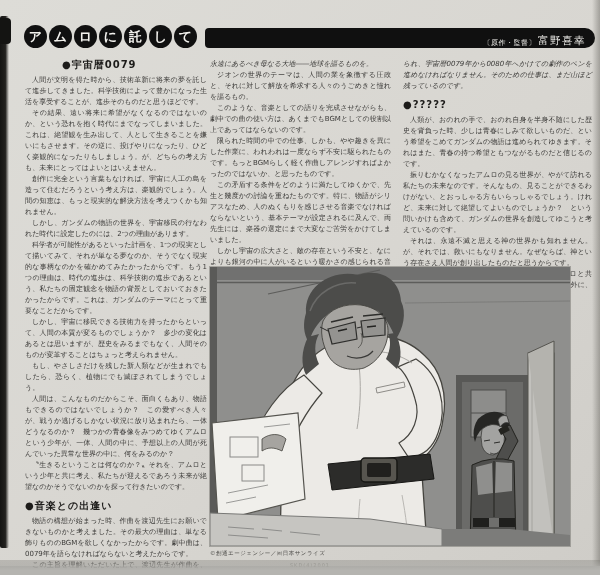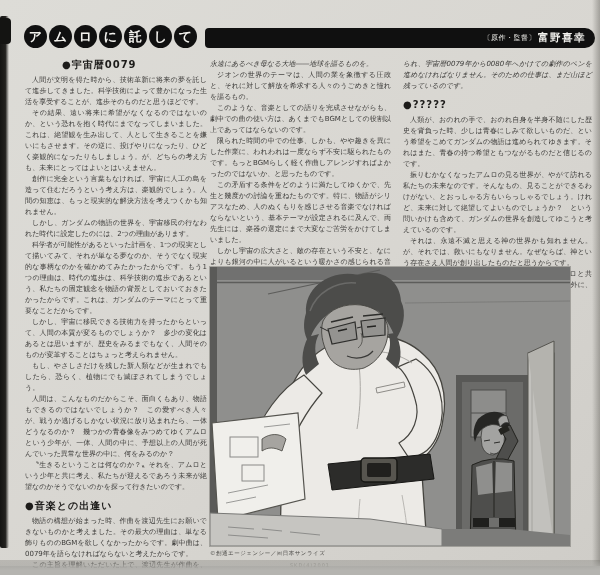--- a/index.html
+++ b/index.html
@@ -26,25 +26,25 @@
   
   .banner{position:absolute;left:24px;top:25px;width:570px;height:26px;}
   .t-circle{
     display:inline-block;width:23px;height:23px;margin-right:2px;vertical-align:top;
     background:#101010;border-radius:50%;
     color:#f2f1ed;font-weight:bold;font-size:13px;line-height:23px;text-align:center;
   }
   .t-bar{
     position:absolute;left:181px;top:3px;width:390px;height:20px;
     background:#101010;border-radius:4px 10px 10px 4px;
-    display:flex;align-items:center;justify-content:flex-end;
+    display:flex;align-items:flex-end;justify-content:flex-end;
     padding-right:9px;box-sizing:border-box;color:#f2f1ed;white-space:nowrap;
   }
   .credit-label{font-size:7px;margin-right:2px;letter-spacing:0.5px;}
-  .credit-name{font-size:10.5px;font-weight:bold;letter-spacing:1.5px;}
+  .credit-name{font-size:10.5px;font-weight:normal;letter-spacing:1.5px;}
 
   
   .col{position:absolute;top:59px;color:#3b3a38;font-size:7px;line-height:11px;
     text-align:justify;word-break:break-all;}
   .col p{margin:0;text-indent:1em;}
   .col p.noind{text-indent:0;font-style:italic;}
   .col h3{margin:7px 0 4px 0;font-size:10px;line-height:12px;letter-spacing:1px;color:#1d1c1a;}
   .col h3.first{margin-top:0;margin-left:37px;}
   #col1{left:25px;width:182px;}
   #col2{left:210px;width:181px;}

